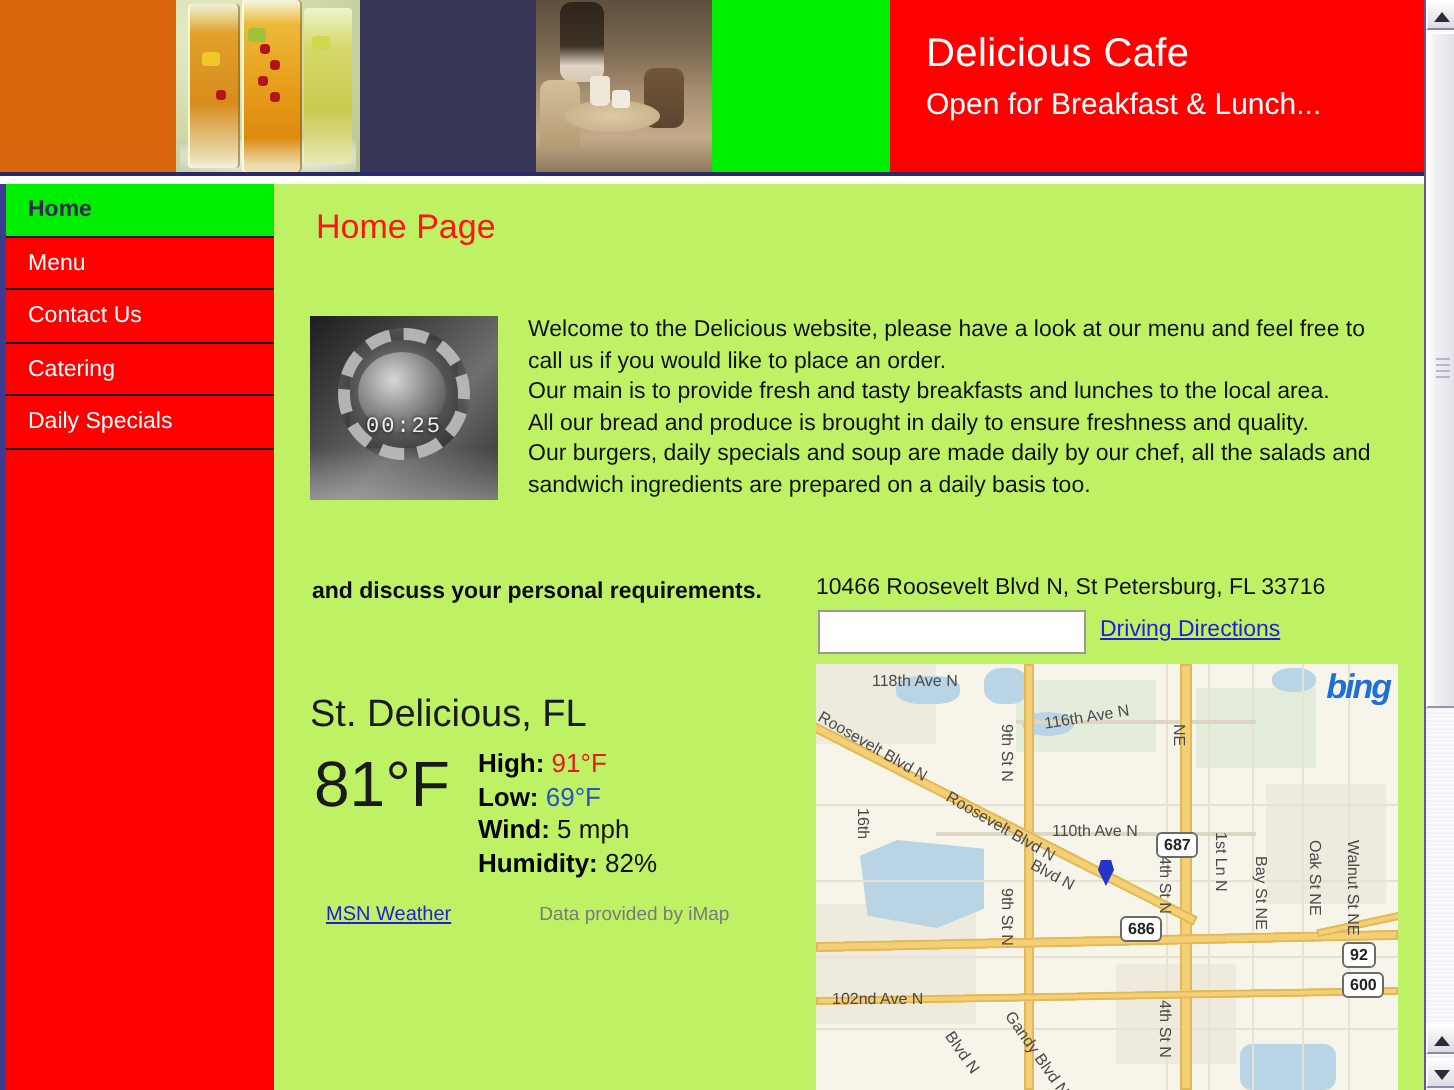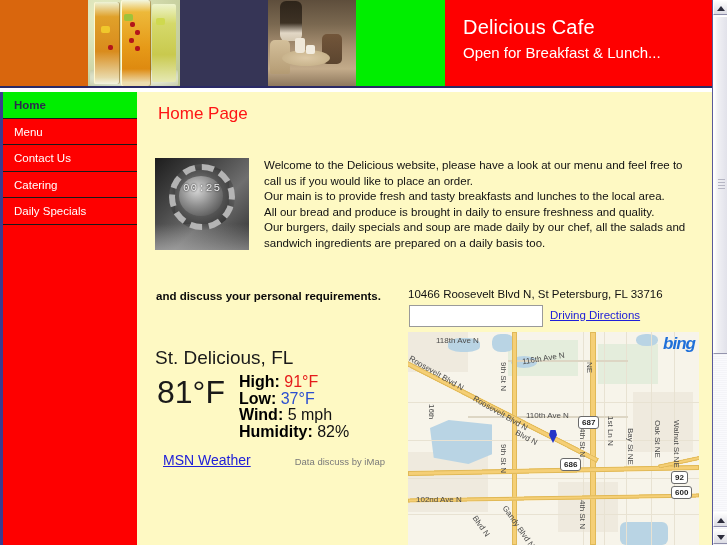--- a/index.html
+++ b/index.html
@@ -101,21 +101,21 @@
     white-space: nowrap;
     cursor: pointer;
   }
   .nav-item.active { background: #00ee00; color: #2b2b4d; font-weight: bold; }
 
   
   #main {
     position: absolute;
     left: 137px; top: 92px;
     width: 575px; height: 453px;
-    background: #fef9c3;
+    background: #bef264;
     overflow: hidden;
   }
   #page-title {
     position: absolute;
     left: 21px; top: 12px;
     font-size: 17px;
     color: #fe1515;
     font-weight: normal;
     margin: 0;
   }
@@ -143,21 +143,21 @@
     border: 6px dashed #b9b9b9;
     background: radial-gradient(circle at 45% 45%, #9a9a9a 0%, #545454 55%, #2c2c2c 100%);
     opacity: .95;
   }
   .th-gear2 {
     position: absolute; left: 24px; top: 18px;
     width: 44px; height: 40px; border-radius: 50%;
     background: radial-gradient(ellipse at 40% 35%, #d7d7d7 0%, #8d8d8d 45%, #3c3c3c 100%);
   }
   .th-digits {
-    position: absolute; left: 28px; top: 24px;
+    position: absolute; left: 28px; top: 50px;
     font-family: "Liberation Mono", monospace;
     font-size: 11px; color: #eee; letter-spacing: 1px;
     text-shadow: 0 0 2px #000;
   }
   .th-low { position:absolute; left:0; bottom:0; width:100%; height: 26px;
     background: linear-gradient(to bottom, rgba(160,160,160,0), rgba(190,190,190,.55)); }
   #welcome-text {
     font-size: 11.5px;
     line-height: 15.6px;
     color: #111111;
@@ -219,27 +219,27 @@
   }
   .ray {
     position: absolute; left: 19px; top: 0px;
     width: 4px; height: 38px;
     background: linear-gradient(to bottom,#f7b71c 0%,#ffd940 28%,#ffd940 72%,#f7b71c 100%);
     transform-origin: 50% 50%;
     clip-path: polygon(50% 0, 100% 30%, 100% 70%, 50% 100%, 0 70%, 0 30%);
   }
   #wx-cond { font-size: 10.5px; color: #1a1a1a; margin-top: 3px; }
   #wx-temp { font-size: 32px; color: #1a1a1a; padding: 0 14px 0 2px; line-height: 40px; }
-  #wx-stats { font-size: 16px; line-height: 16.5px; color: #111111; padding-top: 2px;}
+  #wx-stats { font-size: 13px; line-height: 16.5px; color: #111111; padding-top: 2px;}
   #wx-stats b { color: #000; }
   .hi-val { color: #e51b1b; }
   .lo-val { color: #2c4fd0; }
   #wx-foot { display: flex; align-items: baseline; margin-top: 12px; }
   #wx-link {
-    font-size: 14px; color: #2020d8; text-decoration: underline;
+    font-size: 10px; color: #2020d8; text-decoration: underline;
     margin-left: 8px; cursor: pointer;
   }
   #wx-provider { font-size: 9.5px; color: #7a7a7a; margin-left: 44px; }
 
   
   #map {
     position: absolute;
     left: 271px; top: 240px;
     width: 291px; height: 213px;
     overflow: hidden;
@@ -409,36 +409,36 @@
 
         <div id="wx-temp">81°F</div>
 
         <div id="wx-stats">
           <div>
             <b>High:</b>
             <span class="hi-val">91°F</span>
           </div>
           <div>
             <b>Low:</b>
-            <span class="lo-val">37°F</span>
+            <span class="lo-val">69°F</span>
           </div>
           <div>
             <b>Wind:</b>
             <span>5 mph</span>
           </div>
           <div>
             <b>Humidity:</b>
             <span>82%</span>
           </div>
         </div>
       </div>
 
       <div id="wx-foot">
         <span id="wx-link">MSN Weather</span>
-        <span id="wx-provider">Data discuss by iMap</span>
+        <span id="wx-provider">Data provided by iMap</span>
       </div>
     </div>
 
     <div id="map">
       <div class="map-land"></div>
 
       <div class="map-block" style="left:0;top:0;width:60px;height:40px;"></div>
       <div class="map-green" style="left:100px;top:8px;width:70px;height:36px;"></div>
       <div class="map-green" style="left:190px;top:12px;width:60px;height:40px;"></div>
       <div class="map-block" style="left:0;top:120px;width:80px;height:60px;"></div>

